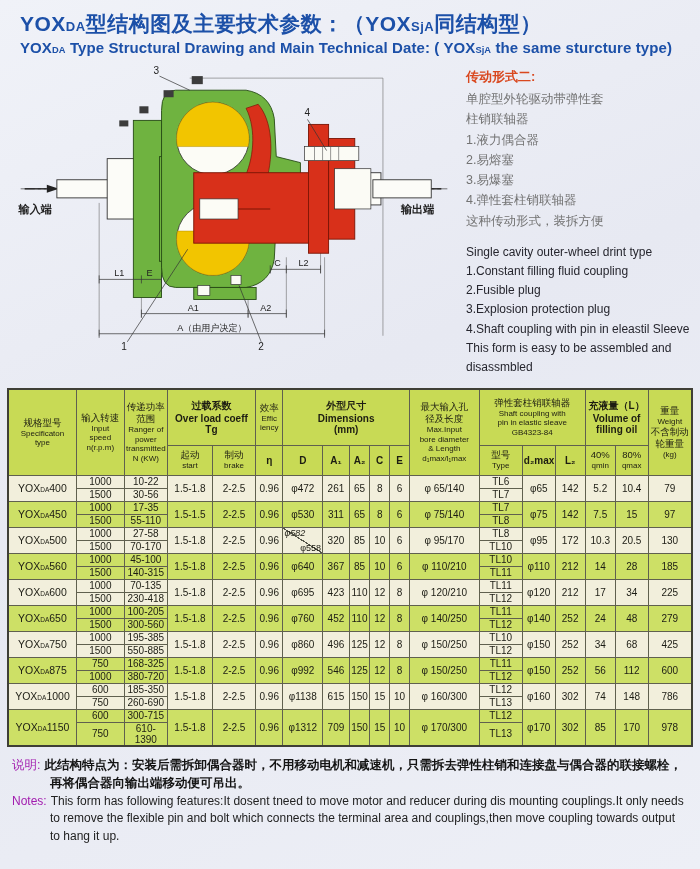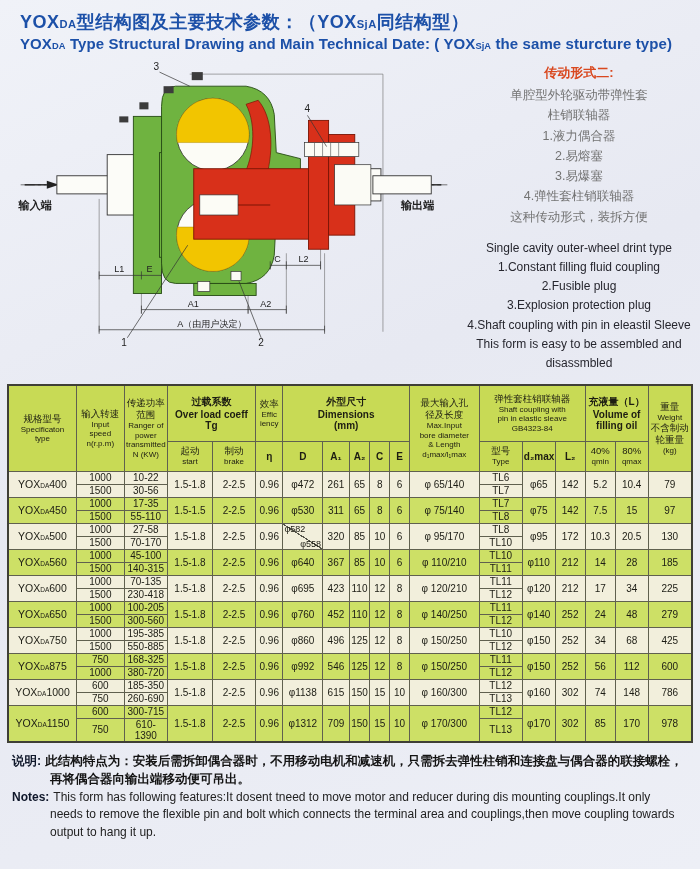--- a/index.html
+++ b/index.html
@@ -3,27 +3,27 @@
 <meta charset="utf-8">
 <style>
   * { box-sizing: border-box; margin: 0; padding: 0; }
   html,body { width:700px; height:869px; }
   body {
     font-family: "Liberation Sans", sans-serif;
     background: linear-gradient(155deg, #f0f2f8 0%, #e7e9f2 45%, #edeff6 100%);
     color:#222; overflow:hidden;
   }
   .titles { padding: 10px 14px 2px 20px; color:#1c50a8; }
-  .title-zh { font-size:18px; font-weight:bold; letter-spacing:.5px; }
+  .title-zh { font-size:21px; font-weight:bold; letter-spacing:.5px; }
   .title-en { font-size:15px; font-weight:bold; margin-top:1px; letter-spacing:.1px; }
   .sub-sz { font-size:.62em; }
 
   .content { display:flex; padding:2px 8px 0 6px; }
   .draw-wrap { width:456px; flex:none; }
-  .side { width:230px; flex:none; padding:8px 0 0 4px;text-align:center; }
+  .side { width:230px; flex:none; padding:8px 0 0 4px; }
   .side .h-red { color:#d9481f; font-weight:bold; font-size:13px; margin-bottom:3px; }
   .side .zh div { font-weight:normal; color:#737373; font-size:12.5px; line-height:1.62; }
   .side .en { margin-top:12px; }
   .side .en .h-red { margin-bottom:2px; }
   .side .en .body div { color:#26262e; font-size:12px; line-height:1.6; }
 
   table.spec { border-collapse:collapse; width:686px; margin:10px auto 0; table-layout:fixed; border:2px solid #3f3f36; }
   table.spec th, table.spec td { border:1px solid #60604f; text-align:center; vertical-align:middle; padding:0 1px; overflow:hidden; }
   table.spec thead th { background:#c8da55; color:#1d1d12; }
   .zh-h { font-size:9.5px; font-weight:normal; line-height:1.25; }
@@ -32,26 +32,26 @@
   tr.h1 { height:56px; } tr.h2 { height:30px; }
   tbody tr { height:13px; }
   tbody td { font-size:10px; color:#1c1c14; }
   tr.row-cream td { background:#f2efdc; }
   tr.row-green td { background:#cde066; }
   tbody tr.group-top td { border-top:1.5px solid #3f3f36; }
   td.c-model { font-size:10.5px; text-align:center; }
   td.diag { position:relative; padding:0; }
   td.diag .slash { position:absolute; inset:0;
     background:linear-gradient(to top right, transparent calc(50% - .6px), #55554a calc(50% - .6px), #55554a calc(50% + .6px), transparent calc(50% + .6px)); }
-  td.diag .dtl { position:absolute; top:0; left:1px; font-size:9px; }
+  td.diag .dtl { position:absolute; top:0; left:1px; font-size:9px;font-style:italic; }
   td.diag .dbr { position:absolute; bottom:0; right:1px; font-size:9px;margin-top:12px; }
 
   .notes { margin:9px 14px 0 12px; }
   .note-line { padding-left:38px; text-indent:-38px; line-height:1.45; }
-  .note-line .note-label { color:#0f172a; font-weight:bold; padding-right:4px; }
+  .note-line .note-label { color:#a21caf; font-weight:normal; padding-right:4px; }
   .note-zh { font-size:12.5px; font-weight:bold; color:#141414; }
   .note-en { font-size:12px; color:#222; margin-top:1px; }
 
   svg text { font-family:"Liberation Sans", sans-serif; }
   .dim-t { font-size:9px; fill:#222; }
   .part-t { font-size:10px; fill:#222; }
   .end-t { font-size:11px; fill:#222; font-weight:bold; }
 </style>
 </head>
 <body>

